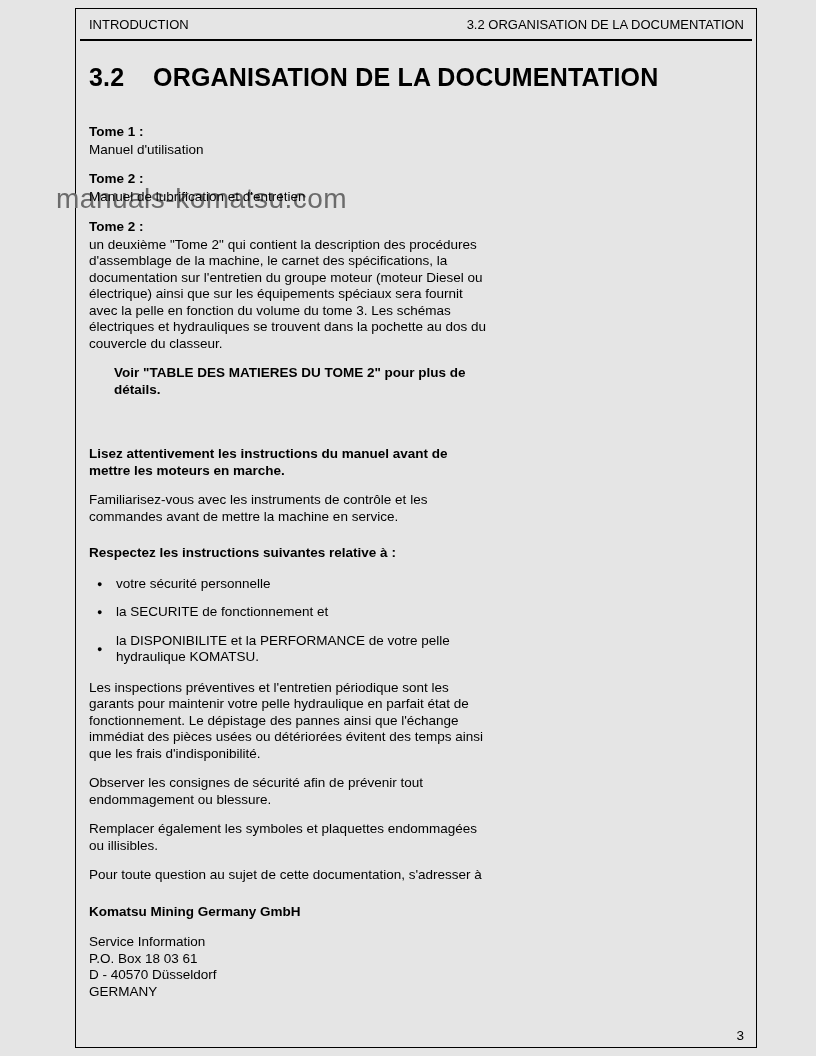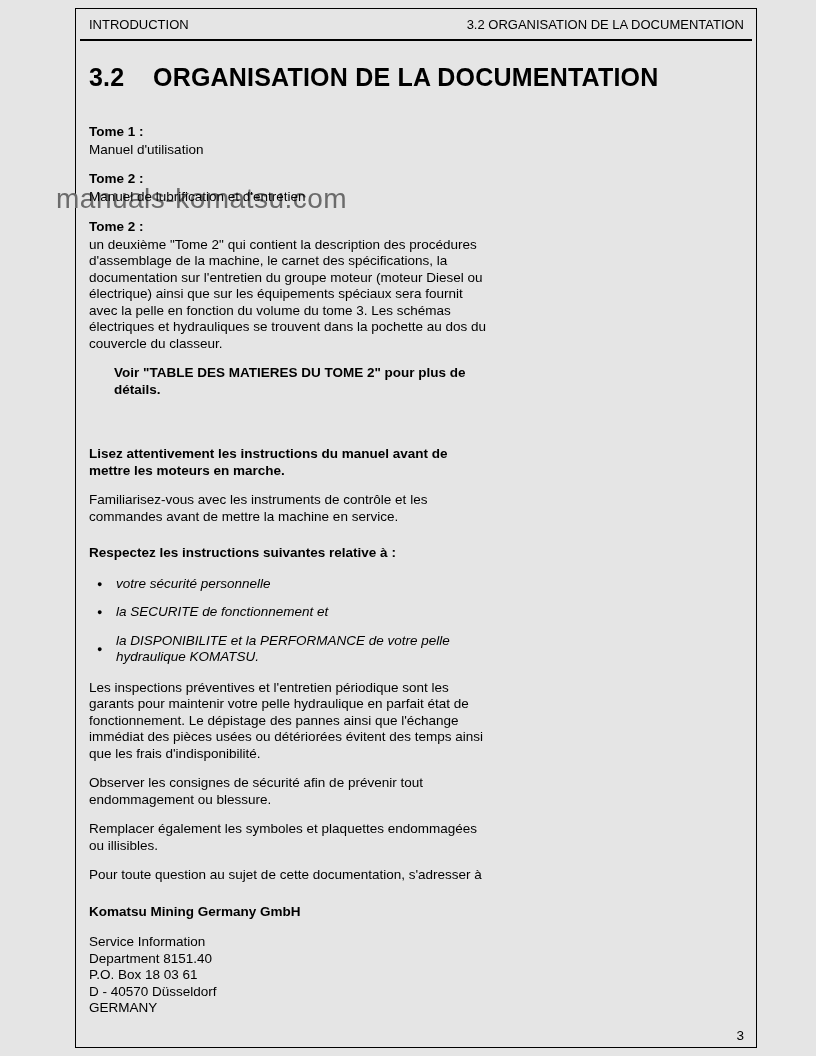--- a/index.html
+++ b/index.html
@@ -87,21 +87,20 @@
     width: 360px !important;
     font-weight: bold;
   }
   .bullet-item {
     display: flex;
     align-items: center;
     margin: 0 0 12px 0;
     width: 400px;
     position: relative;
     z-index: 2;
-    font-style: italic;
   }
   .bullet-dot {
     flex: 0 0 27px;
     padding-left: 8px;
     box-sizing: border-box;
     font-size: 9px;
     line-height: 16.5px;
   }
   .bullet-dot::before { content: "●"; }
   .bullet-text {
@@ -172,21 +171,20 @@
 
       <p>Observer les consignes de sécurité afin de prévenir tout endommagement ou blessure.</p>
 
       <p>Remplacer également les symboles et plaquettes endommagées ou illisibles.</p>
 
       <p>Pour toute question au sujet de cette documentation, s'adresser à</p>
 
       <p class="bold mt-lg">Komatsu Mining Germany GmbH</p>
 
       <p class="addr mt-md">Service Information</p>
-      <p class="addr">Department 8151.40</p>
       <p class="addr">P.O. Box 18 03 61</p>
       <p class="addr">D - 40570 Düsseldorf</p>
       <p class="addr">GERMANY</p>
 
     </div>
 
     <div class="footer">
       <span>3</span>
     </div>
 

